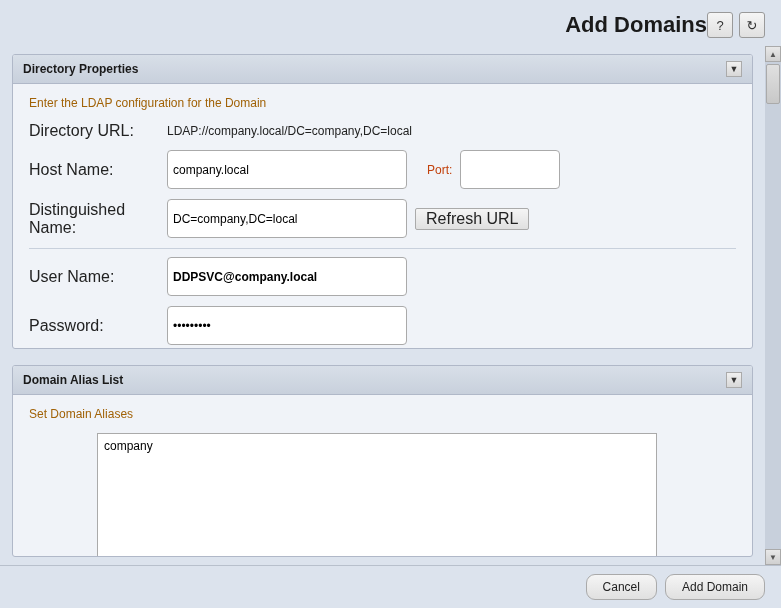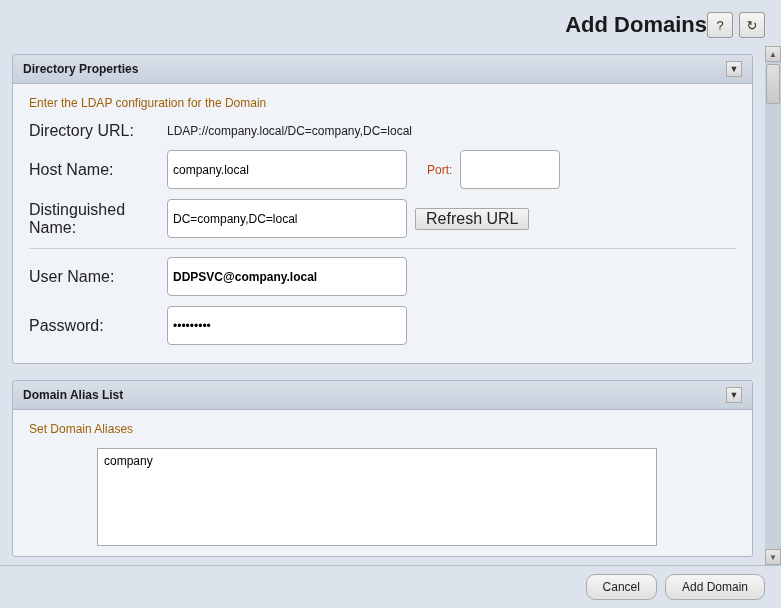--- a/index.html
+++ b/index.html
@@ -237,21 +237,21 @@
       border-radius: 2px;
       background: #fff;
       padding: 2px 5px;
       font-size: 12px;
       outline: none;
     }
 
     .alias-list-box {
       margin-left: 68px;
       width: 560px;
-      height: 98px;
+      height: 124px;
       border: 1px solid #aaa;
       background: #fff;
       padding: 4px;
       font-size: 12px;
       overflow-y: auto;
     }
 
     .alias-list-item {
       padding: 1px 2px;
     }

